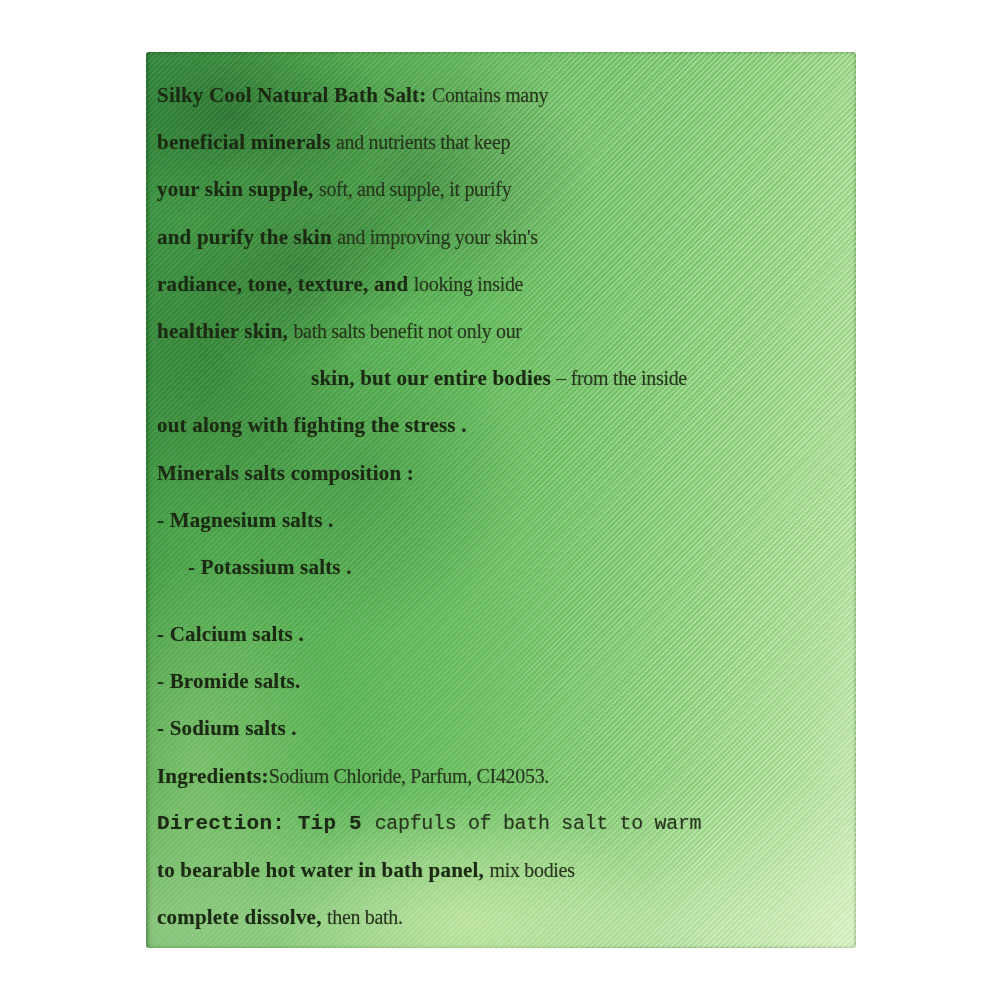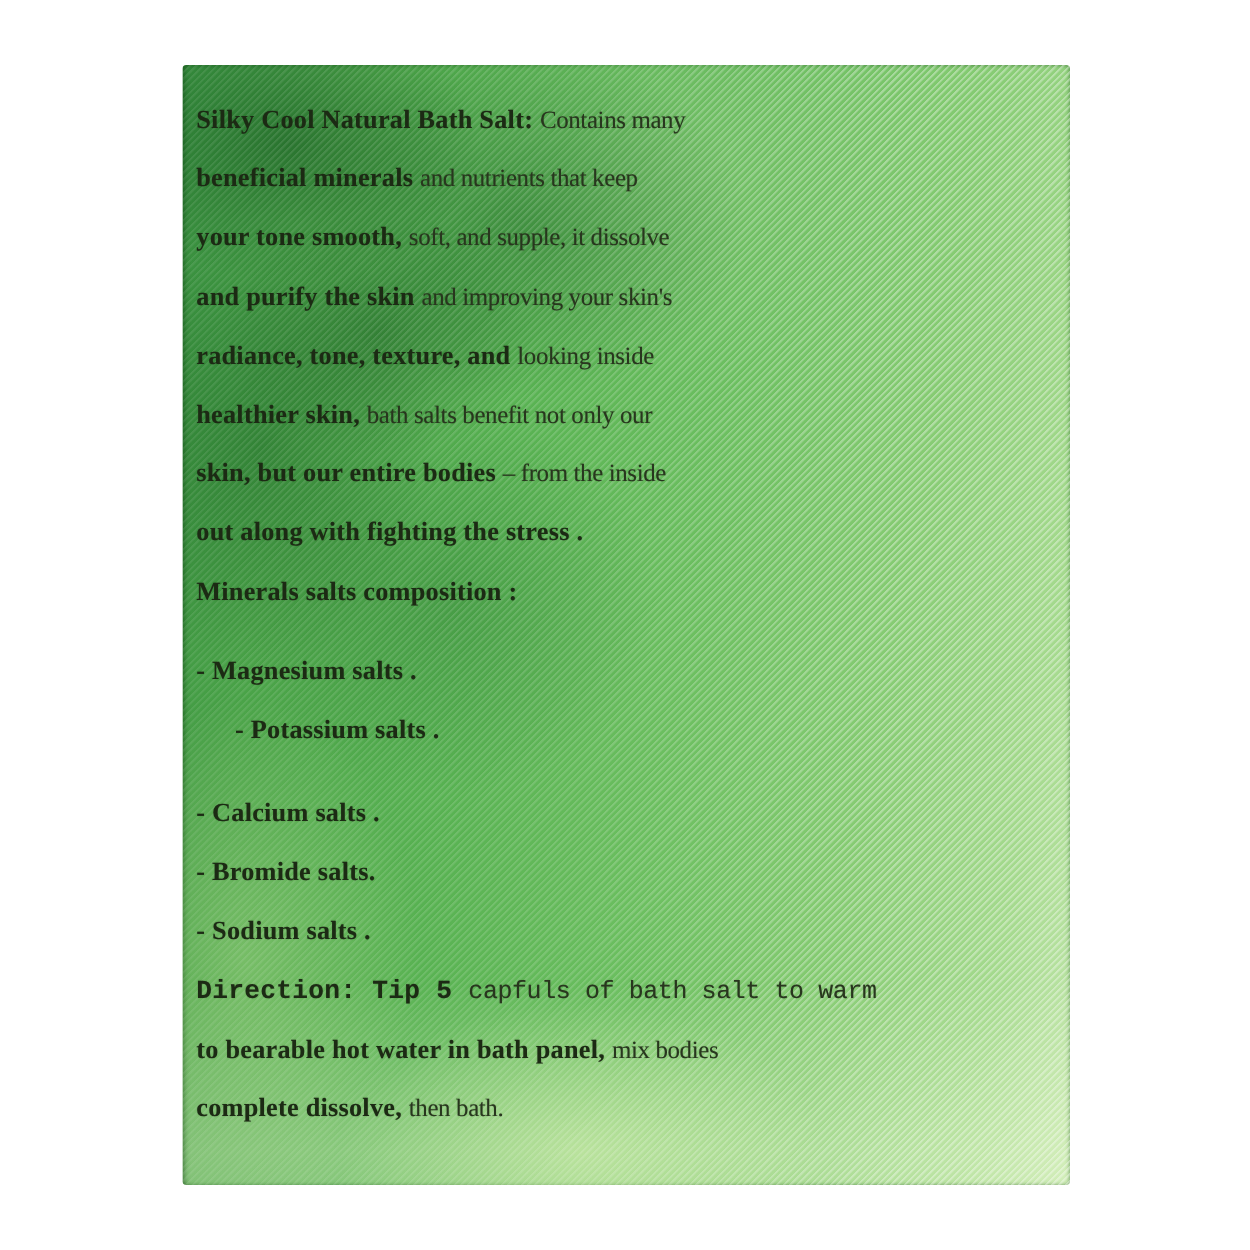--- a/index.html
+++ b/index.html
@@ -88,30 +88,31 @@
 </head>
 <body>
 
 <div class="photo-canvas">
   <div class="label">
     <div class="leaf-texture"></div>
     <div class="hatch-texture"></div>
     <div class="text-block">
         <div class="line fill" style="transform: scaleX(1);"><span class="lead">Silky Cool Natural Bath Salt: </span><span class="tail">Contains many</span></div>
         <div class="line fill" style="transform: scaleX(1);"><span class="lead">beneficial minerals </span><span class="tail">and nutrients that keep</span></div>
-        <div class="line fill" style="transform: scaleX(1);"><span class="lead">your tone smooth, </span><span class="tail">soft, and supple, it dissolve</span></div>
+        <div class="line fill" style="transform: scaleX(1);"><span class="lead">your skin supple, </span><span class="tail">soft, and supple, it purify</span></div>
         <div class="line fill" style="transform: scaleX(1);"><span class="lead">and purify the skin </span><span class="tail">and improving your skin's</span></div>
         <div class="line fill" style="transform: scaleX(1);"><span class="lead">radiance, tone, texture, and </span><span class="tail"> looking inside</span></div>
         <div class="line fill" style="transform: scaleX(1);"><span class="lead">healthier skin, </span><span class="tail">bath salts benefit not only our</span></div>
-        <div class="line fill" style="transform: scaleX(1);"><span class="lead">skin, but our entire bodies </span><span class="tail">– from the inside</span></div>
+        <div class="line fill" style="transform: scaleX(1); text-align: center;"><span class="lead">skin, but our entire bodies </span><span class="tail">– from the inside</span></div>
         <div class="line" style="transform: scaleX(1);"><span class="lead">out along with fighting the stress .</span></div>
         <div class="line" style="transform: scaleX(1);"><span class="lead">Minerals salts composition :</span></div>
-        <div class="line" style="transform: scaleX(1); margin-top: 16px;"><span class="lead">- Magnesium salts .</span></div>
+        <div class="line" style="transform: scaleX(1);"><span class="lead">- Magnesium salts .</span></div>
         <div class="line" style="transform: scaleX(1); margin-left: 31px;"><span class="lead">- Potassium salts .</span></div>
         <div class="line" style="transform: scaleX(1); margin-top: 20px;"><span class="lead">- Calcium salts .</span></div>
         <div class="line" style="transform: scaleX(1);"><span class="lead">- Bromide salts.</span></div>
         <div class="line" style="transform: scaleX(1);"><span class="lead">- Sodium salts .</span></div>
+        <div class="line fill" style="transform: scaleX(1);"><span class="lead">Ingredients:</span><span class="tail">Sodium Chloride, Parfum, CI42053.</span></div>
         <div class="line fill" style="transform: scaleX(1); font-family: Liberation Mono, monospace;"><span class="lead">Direction: Tip 5 </span><span class="tail">capfuls of bath salt to warm</span></div>
         <div class="line fill" style="transform: scaleX(1);"><span class="lead">to bearable hot water in bath panel, </span><span class="tail">mix bodies</span></div>
         <div class="line" style="transform: scaleX(1);"><span class="lead">complete dissolve, </span><span class="tail">then bath.</span></div>
       </div>
   </div>
 </div>
 
 </body></html>

